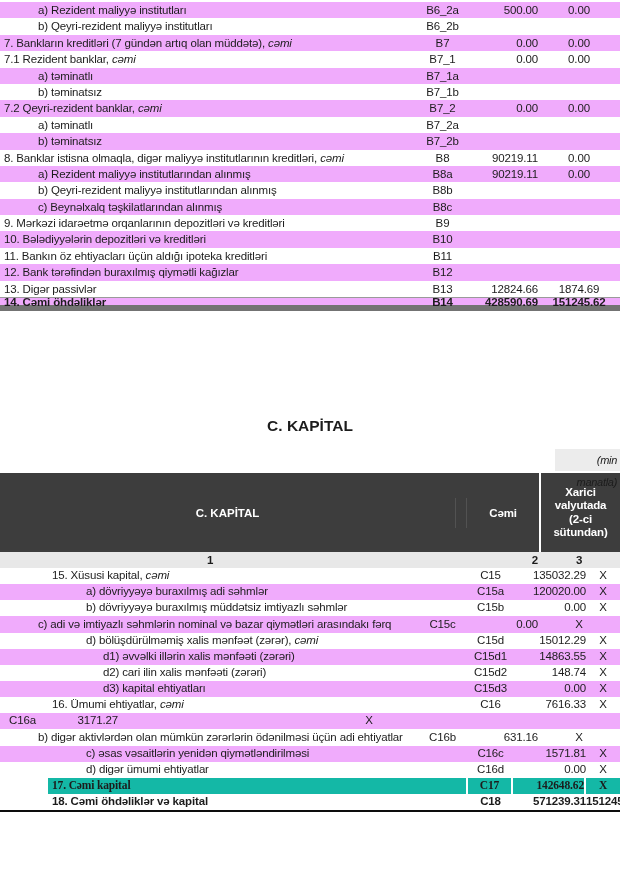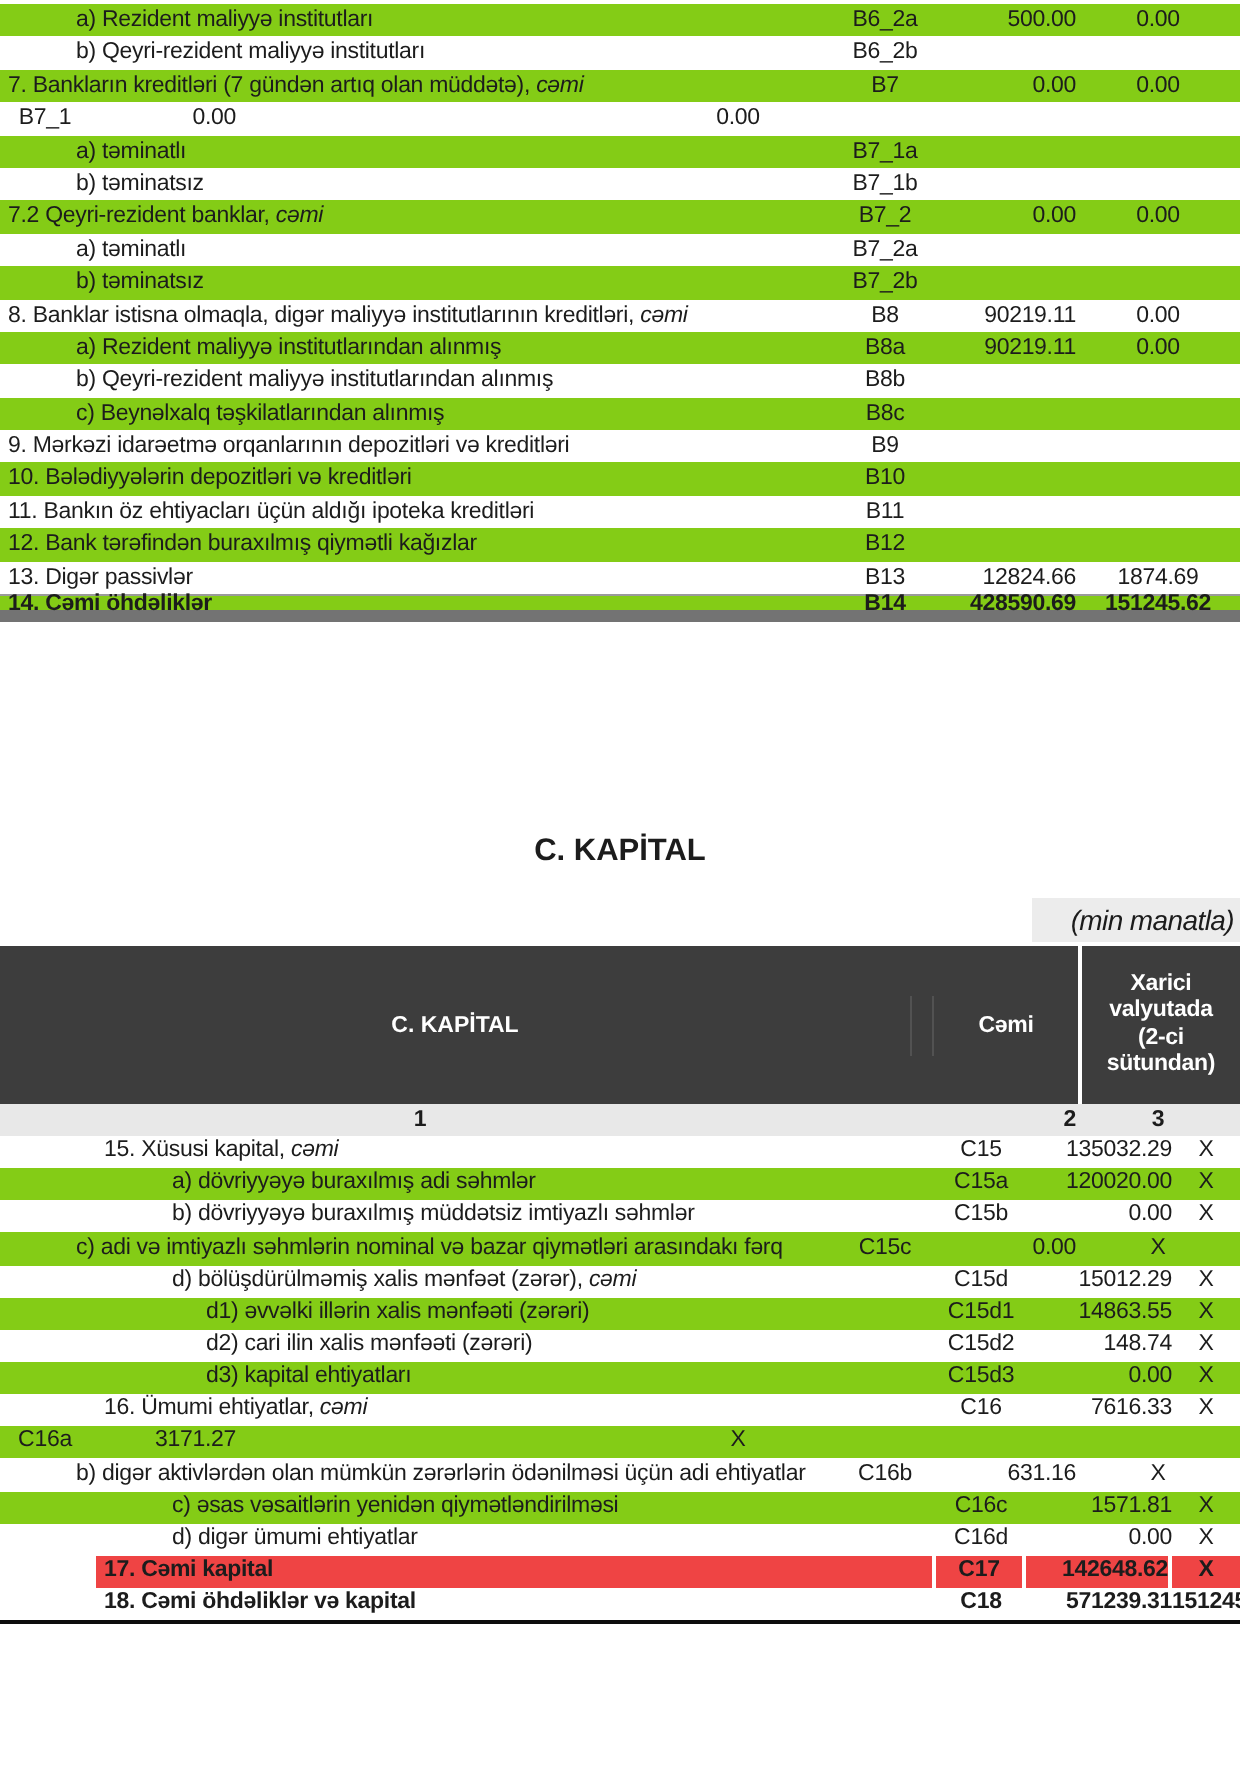--- a/index.html
+++ b/index.html
@@ -13,40 +13,40 @@
 
   
   .trow { display:flex; align-items:center; width:620px; }
   .c-label { flex:0 0 420px; padding-left:2px; }
   .c-code  { flex:0 0 45px;  text-align:center; }
   .c-v1    { flex:0 0 73px;  text-align:right; }
   .c-v2    { flex:1;         text-align:center; }
   .ind0 .c-label { text-indent:2px; }
   .ind1 .c-label { text-indent:36px; }
   .ind2 .c-label { text-indent:53px; }
-  .shade { background:#84cc16; }
+  .shade { background:#f0abfc; }
   .bold  { font-weight:bold; }
   .it    { font-style:italic; }
 
   
   .table1 { margin-top:2px; font-size:11.5px; }
   .table1 .trow { height:16.4px; line-height:16.4px; }
   .table1 .trow.total { height:14px; line-height:16px; border-top:1px solid #9a9a9a; border-bottom:6px solid #737373; }
 
   
   .sec-title {
     margin-top:104px; text-align:center;
     font-size:15.5px; font-weight:bold; line-height:22px; letter-spacing:0;
   }
 
   
   .unit-row { margin-top:12px; height:22px; display:flex; justify-content:flex-end; }
   .unit-note {
-    width:104px; height:22px; background:#ececec;
-    font-size:14px; font-style:italic; text-align:right;
+    width:65px; height:22px; background:#ececec;
+    font-size:11px; font-style:italic; text-align:right;
     line-height:22px; padding-right:3px; letter-spacing:-0.3px;
   }
 
   
   .thead {
     margin-top:2px; height:79px; display:flex;
     background:#3d3d3d; color:#ffffff; font-weight:bold; font-size:11.5px;
   }
   .th-main { flex:0 0 455px; display:flex; align-items:center; justify-content:center; letter-spacing:0; }
   .th-gap  { flex:0 0 12px; display:flex; align-items:center; justify-content:space-between; }
@@ -61,21 +61,21 @@
   
   .colnums { height:16px; line-height:16px; background:#e8e8e8; font-weight:bold; font-size:11.5px; }
   .colnums .c-label { text-align:center; padding-left:0; }
 
   
   .table2 { font-size:11.5px; }
   .table2 .trow { min-height:16px; line-height:15.9px;padding-left:48px; }
   .table2 .trow.twoline { line-height:15.6px; padding:0.5px 0; }
   .table2 .trow.total { border-bottom:2px solid #0d0d0d; min-height:18px; }
   .table2 .trow.gapped { background:#ffffff; }
-  .table2 .trow.gapped > div { background:#ef4444; }
+  .table2 .trow.gapped > div { background:#14b8a6;font-family:Liberation Serif, serif; }
   .table2 .trow.gapped > .c-label { flex-basis:418px; margin-right:2px; }
   .table2 .trow.gapped > .c-code  { flex-basis:43px;  margin-right:2px; }
   .table2 .trow.gapped > .c-v1    { flex-basis:71px;  margin-right:2px; }
 </style>
 </head>
 <body>
 
 <div class="page">
 
   <div class="table1">
@@ -91,20 +91,21 @@
         <div class="c-v1"></div>
         <div class="c-v2"></div>
       </div>
       <div class="trow ind0 shade">
         <div class="c-label"><span>7. Bankların kreditləri (7 gündən artıq olan müddətə), </span><span class="it">cəmi</span></div>
         <div class="c-code">B7</div>
         <div class="c-v1">0.00</div>
         <div class="c-v2">0.00</div>
       </div>
       <div class="trow ind0">
+        <div class="c-label"><span>7.1 Rezident banklar, </span><span class="it">cəmi</span></div>
         <div class="c-code">B7_1</div>
         <div class="c-v1">0.00</div>
         <div class="c-v2">0.00</div>
       </div>
       <div class="trow ind1 shade">
         <div class="c-label"><span>a) təminatlı</span></div>
         <div class="c-code">B7_1a</div>
         <div class="c-v1"></div>
         <div class="c-v2"></div>
       </div>

